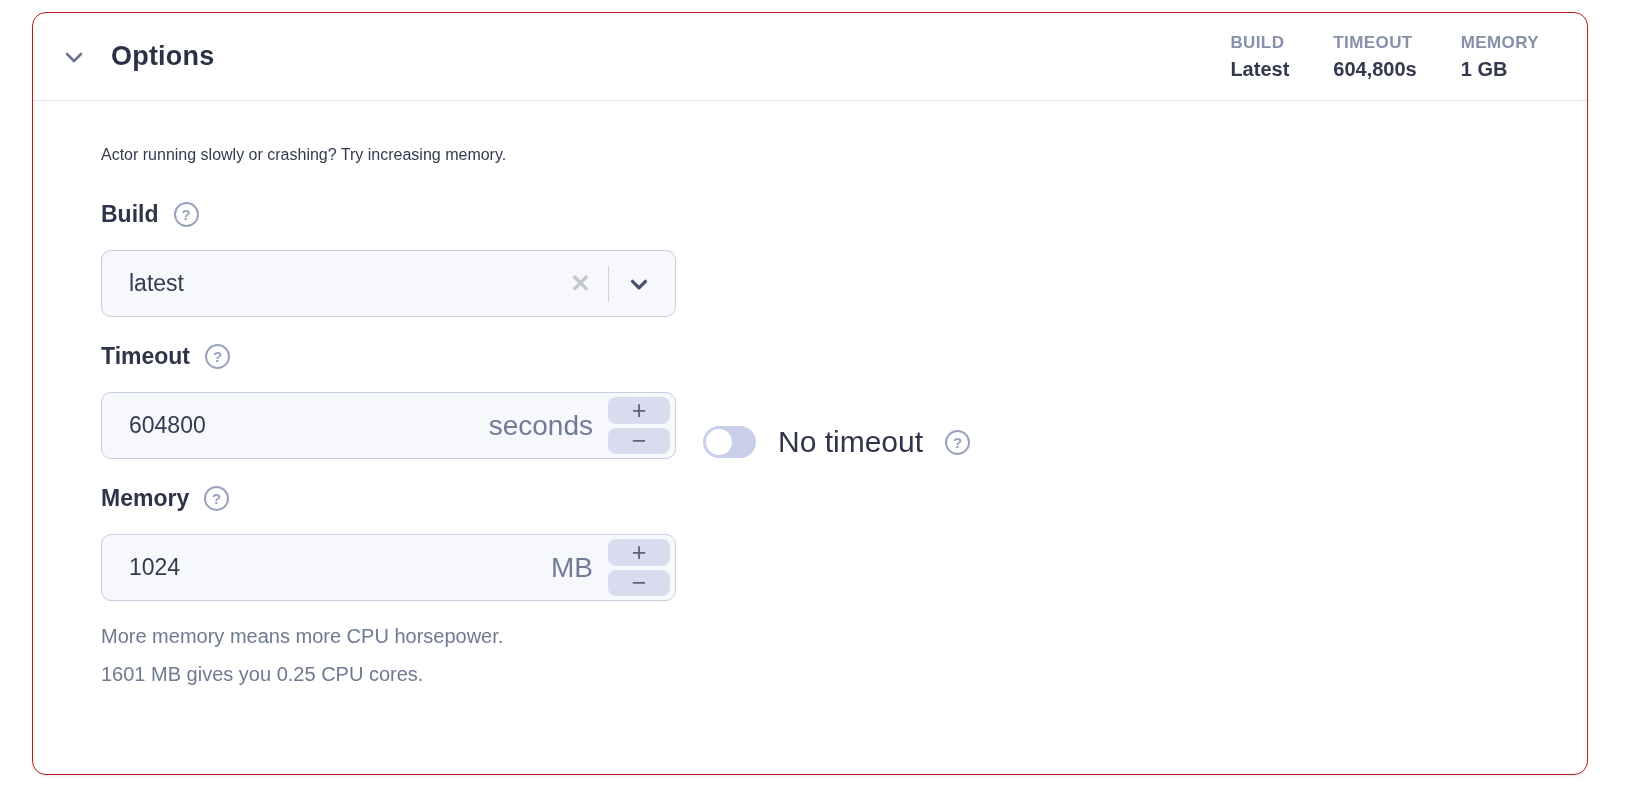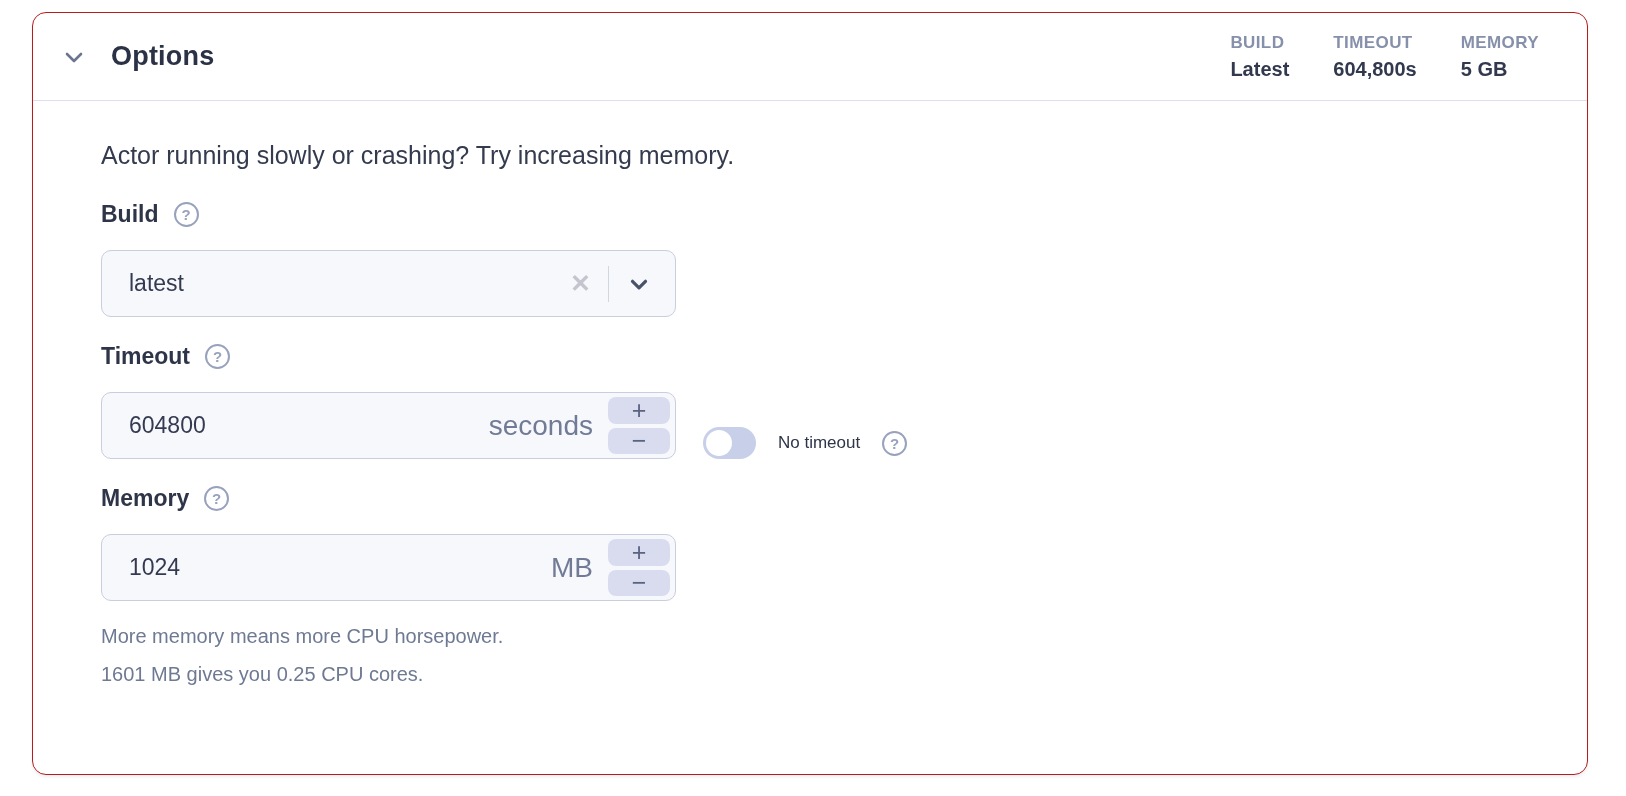--- a/index.html
+++ b/index.html
@@ -38,21 +38,21 @@
   }
   .section-title { font-size:27px; font-weight:700; color:#2b3245; letter-spacing:0.2px; }
 
   .stats { display:flex; gap:44px; }
   .stat { display:flex; flex-direction:column; gap:5px; }
   .stat-label { font-size:17px; font-weight:700; color:#8690ab; letter-spacing:0.4px; }
   .stat-value { font-size:20px; font-weight:700; color:#32394e; }
 
   
   .panel-body { padding:38px 48px 40px 68px; }
-  .intro { font-size:25px; line-height:32px; color:#343b4f; margin:0 0 30px 0; }
+  .intro { font-size:16px; line-height:32px; color:#343b4f; margin:0 0 30px 0; }
 
   .field { margin-bottom:26px; }
   .field-label-row { display:flex; align-items:center; gap:15px; margin-bottom:22px; }
   .field-label { font-size:23px; font-weight:700; color:#2e3548; }
 
   .help-icon {
     width:25px; height:25px; flex:0 0 25px;
     border:2px solid #98a2bd; border-radius:50%;
     color:#98a2bd; font-size:15px; font-weight:700;
     display:flex; align-items:center; justify-content:center;
@@ -109,21 +109,21 @@
   .toggle-group { display:flex; align-items:center; gap:22px; }
   .toggle {
     position:relative; width:53px; height:32px;
     border:none; border-radius:16px; background:#c8cfe9;
     padding:0; cursor:pointer;
   }
   .toggle-knob {
     position:absolute; left:3px; top:3px; width:26px; height:26px;
     border-radius:50%; background:#ffffff;
   }
-  .toggle-label { font-size:17px; color:#2e3548; }
+  .toggle-label { font-size:30px; color:#2e3548; }
 
   .hint { font-size:20px; color:#6e7992; line-height:38px; margin-top:16px; }
 </style>
 </head>
 <body>
 
 <div class="panel">
 
   <div class="panel-header">
     <div class="header-left">
@@ -141,21 +141,21 @@
       <div class="stat">
         <div class="stat-label">BUILD</div>
         <div class="stat-value">Latest</div>
       </div>
       <div class="stat">
         <div class="stat-label">TIMEOUT</div>
         <div class="stat-value">604,800s</div>
       </div>
       <div class="stat">
         <div class="stat-label">MEMORY</div>
-        <div class="stat-value">5 GB</div>
+        <div class="stat-value">1 GB</div>
       </div>
     </div>
   </div>
 
   <div class="panel-body">
 
     <p class="intro">Actor running slowly or crashing? Try increasing memory.</p>
 
     <div class="field">
       <div class="field-label-row">

